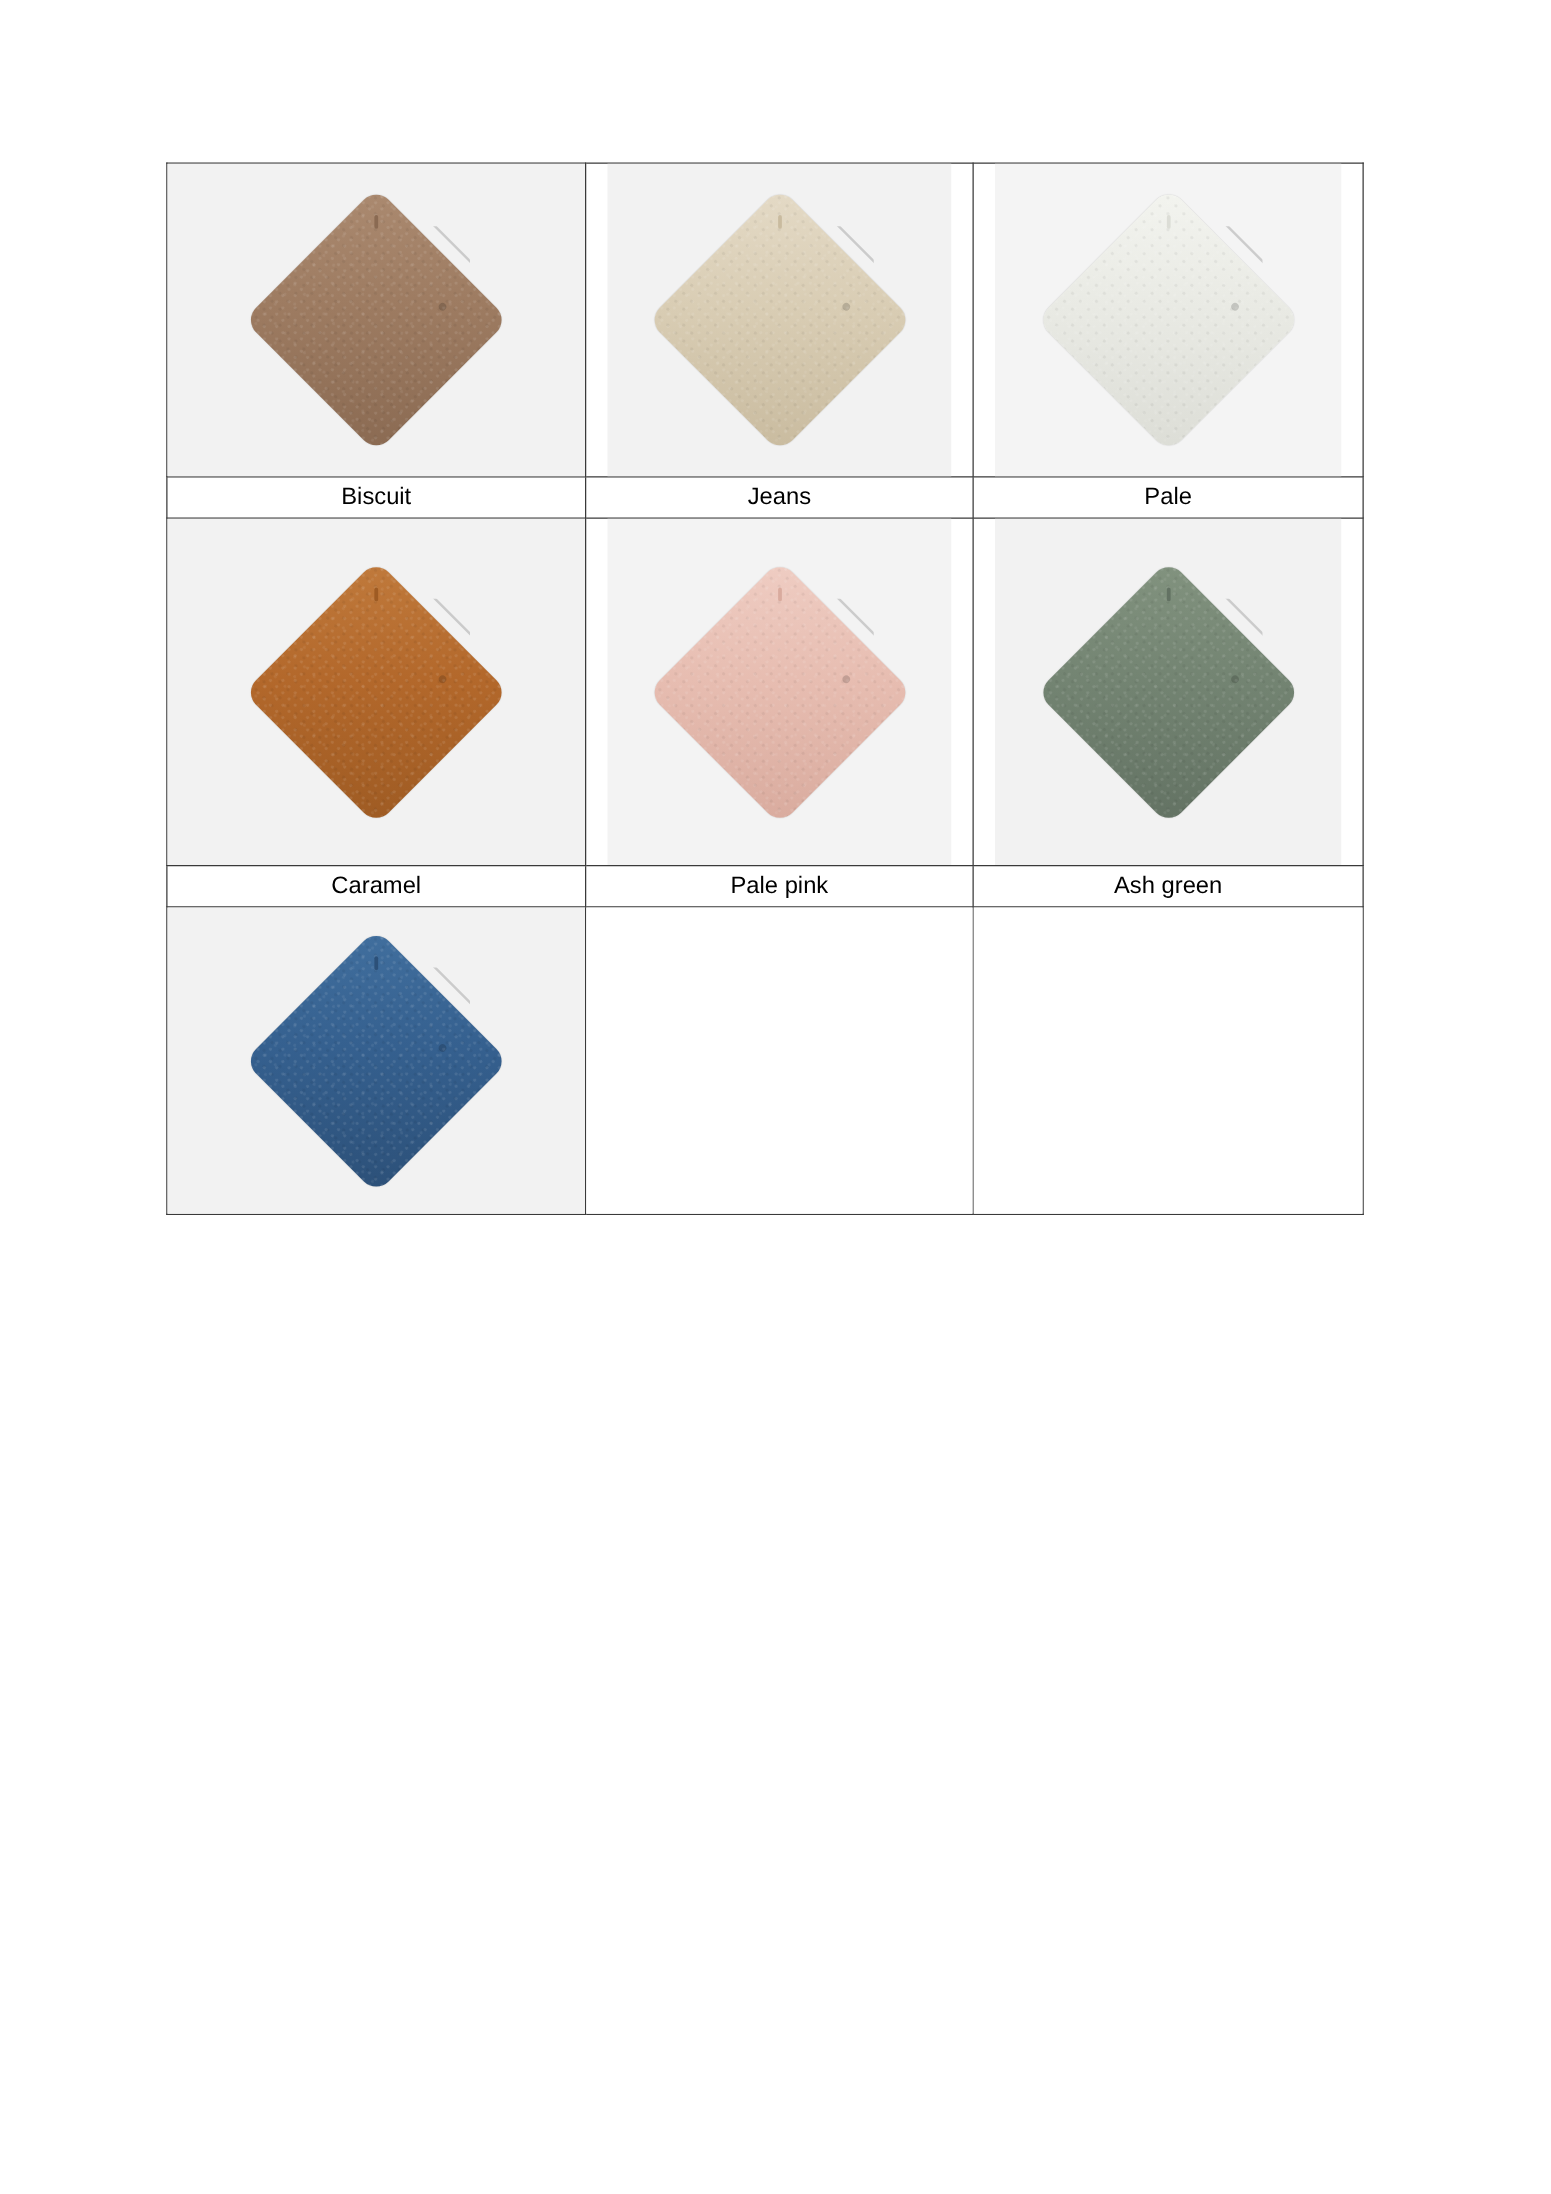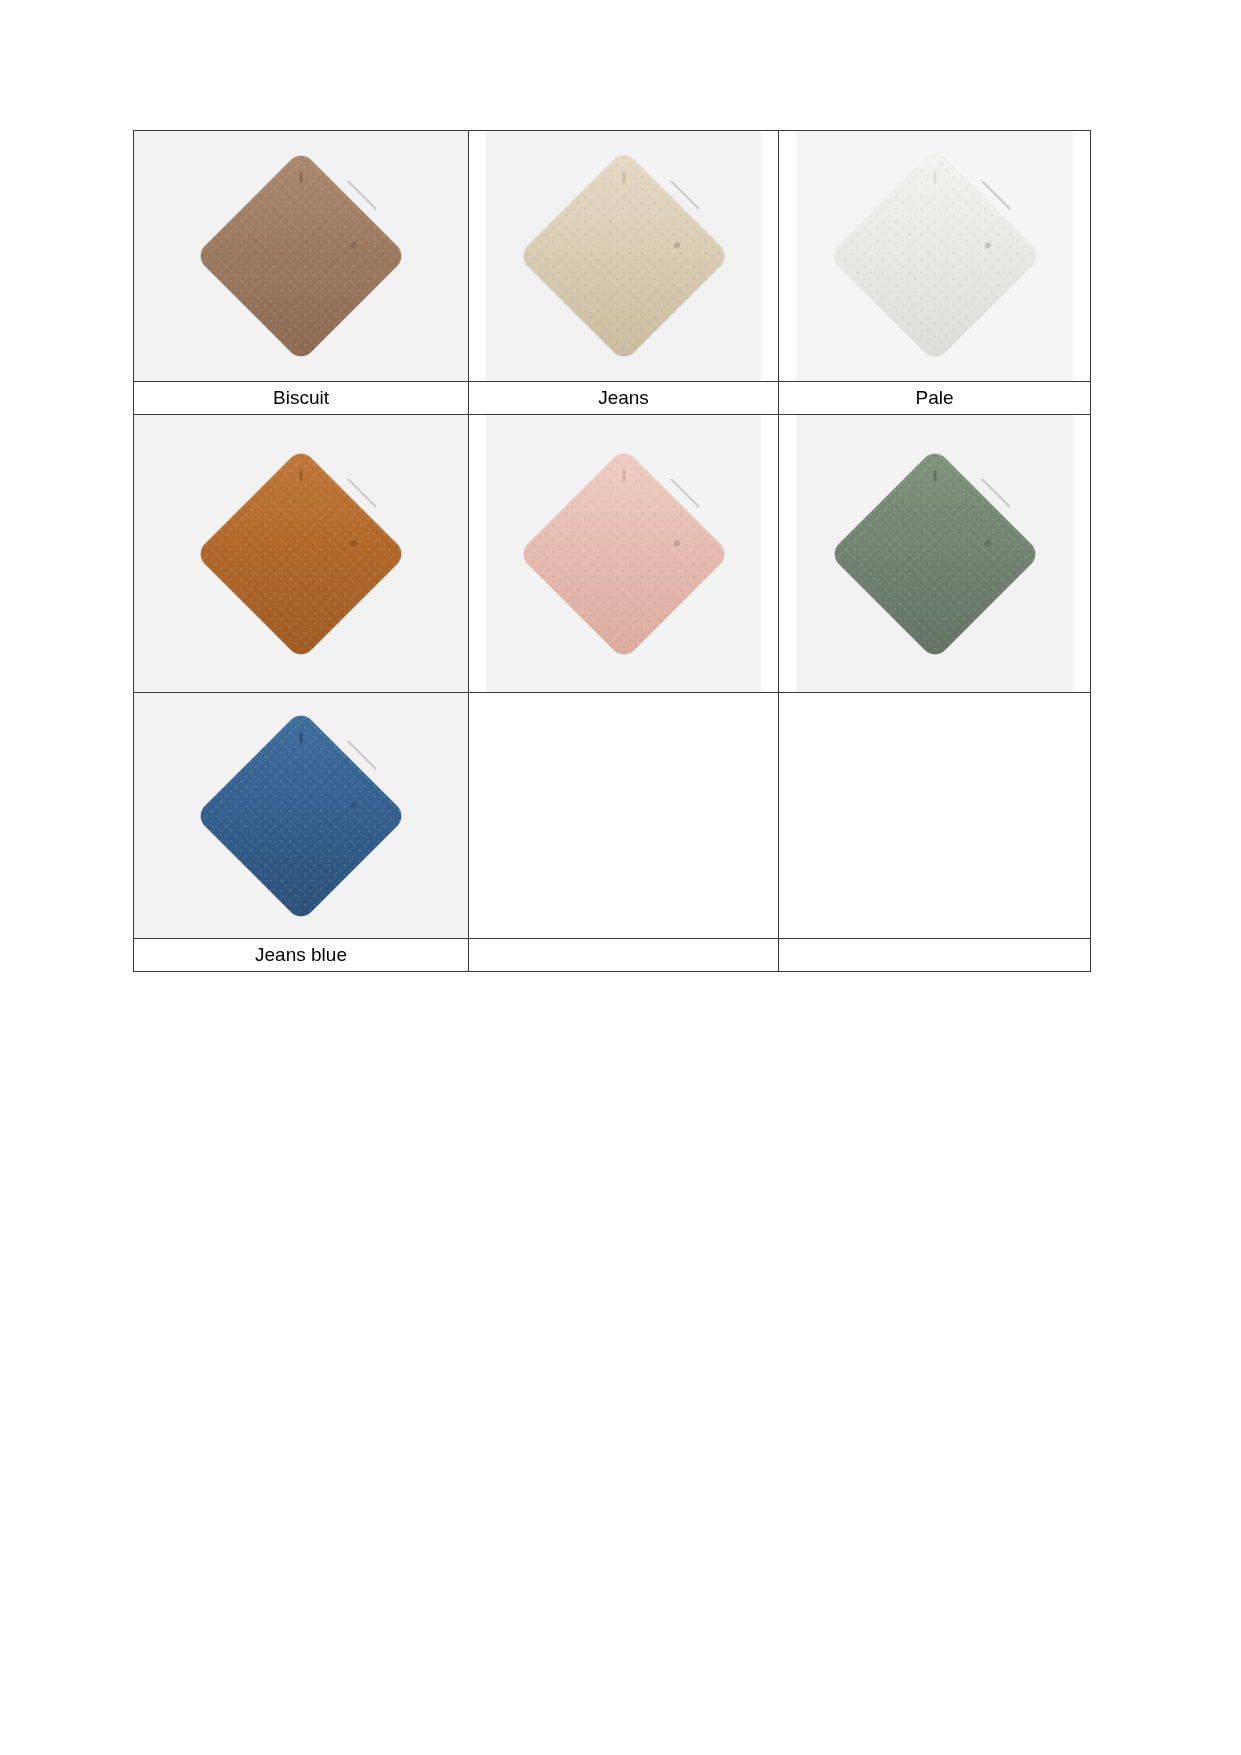--- a/index.html
+++ b/index.html
@@ -253,20 +253,25 @@
                   <div class="hood-seam"></div>
                 </div>
                 <div class="snap"></div>
               </div>
               <div class="tip-loop" style="background: rgb(99, 114, 99);"></div>
             </div>
           </div>
         </td>
       </tr>
 
+      <tr>
+        <td class="label-cell">Caramel</td>
+        <td class="label-cell">Pale pink</td>
+        <td class="label-cell">Ash green</td>
+      </tr>
 
       <tr>
         <td class="img-cell img-cell-row3">
           <div class="photo" style="background: rgb(242, 242, 242);">
             <div class="towel-wrap">
               <div class="towel" style="background: linear-gradient(135deg, rgb(65, 111, 158) 0%, rgb(53, 96, 143) 45%, rgb(44, 80, 120) 100%);">
                 <div class="hood">
                   <div class="hood-seam"></div>
                 </div>
                 <div class="snap"></div>
@@ -276,22 +281,17 @@
           </div>
         </td>
         <td class="img-cell img-cell-row3">
           <div class="photo empty"></div>
         </td>
         <td class="img-cell img-cell-row3">
           <div class="photo empty"></div>
         </td>
       </tr>
 
-      <tr>
-        <td class="label-cell">Jeans blue</td>
-        <td class="label-cell blank"></td>
-        <td class="label-cell blank"></td>
-      </tr>
 
     </tbody>
   </table>
 
 </div>
 
 </body></html>

